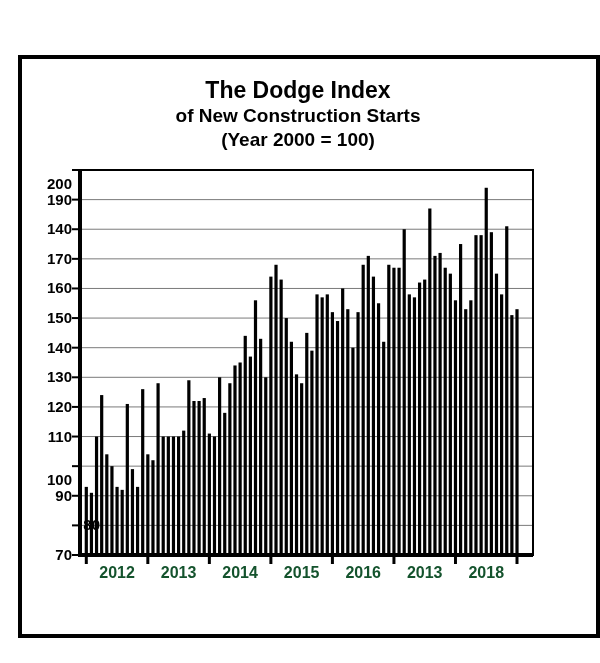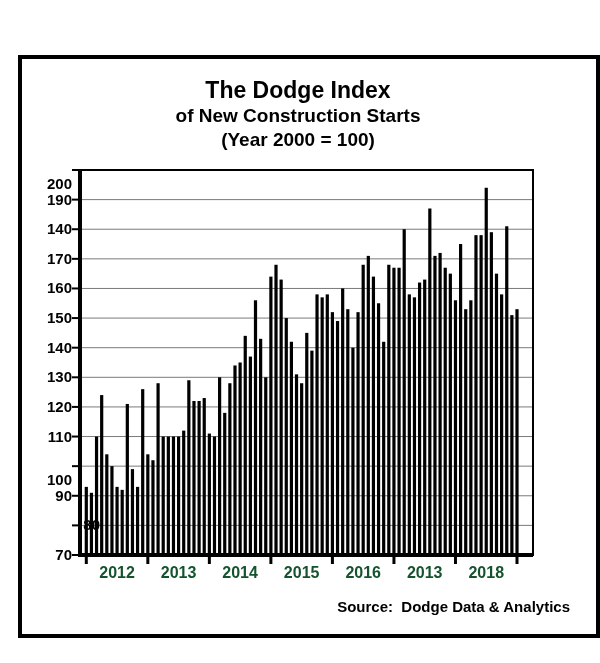--- a/index.html
+++ b/index.html
@@ -175,15 +175,14 @@
     <div id="x-labels">
         <div class="year-label" style="left: 64.0643px; top: 505px;">2012</div>
         <div class="year-label" style="left: 125.593px; top: 505px;">2013</div>
         <div class="year-label" style="left: 187.121px; top: 505px;">2014</div>
         <div class="year-label" style="left: 248.65px; top: 505px;">2015</div>
         <div class="year-label" style="left: 310.179px; top: 505px;">2016</div>
         <div class="year-label" style="left: 371.707px; top: 505px;">2013</div>
         <div class="year-label" style="left: 433.236px; top: 505px;">2018</div>
       </div>
 
-    <div class="source-label">Source:  Dodge Data &amp; Analytics</div>
   </div>
 </div>
 
 </body></html>

